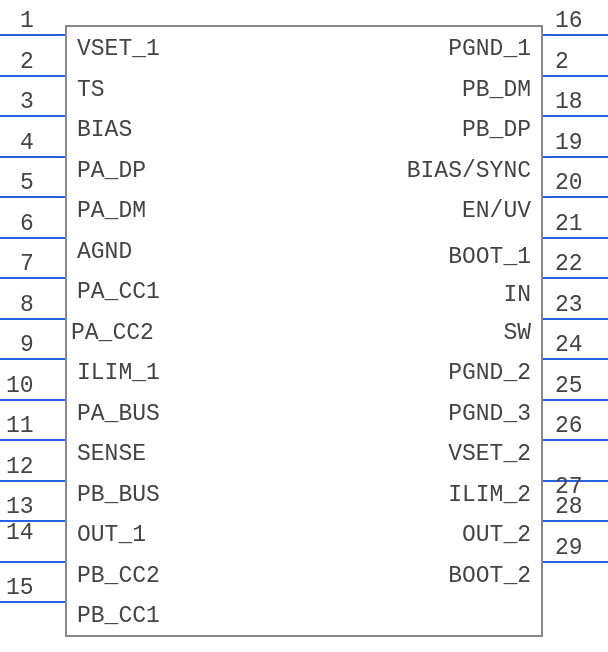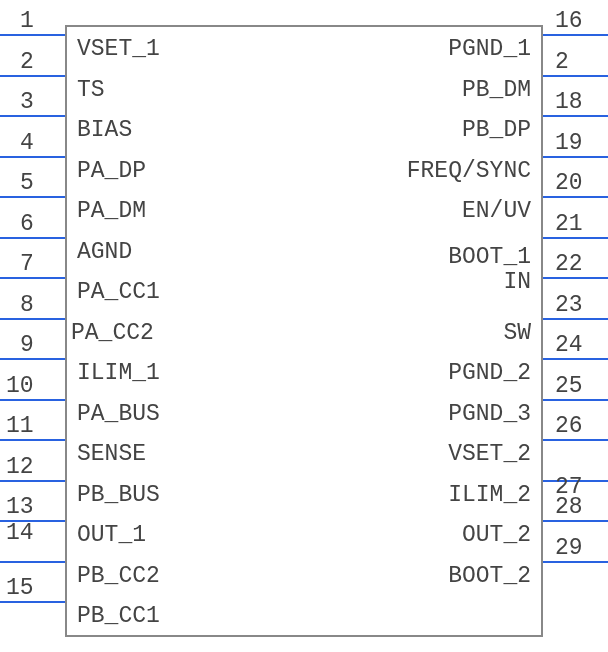--- a/index.html
+++ b/index.html
@@ -110,30 +110,30 @@
       <div class="pin-number" style="left: 555px; top: 8px;">16</div>
       <div class="pin-label right" style="right: 77px; top: 36px;">PGND_1</div>
       <div class="pin-lead right" style="left: 543px; top: 74.5px;"></div>
       <div class="pin-number" style="left: 555px; top: 48.5px;">2</div>
       <div class="pin-label right" style="right: 77px; top: 76.5px;">PB_DM</div>
       <div class="pin-lead right" style="left: 543px; top: 115px;"></div>
       <div class="pin-number" style="left: 555px; top: 89px;">18</div>
       <div class="pin-label right" style="right: 77px; top: 117px;">PB_DP</div>
       <div class="pin-lead right" style="left: 543px; top: 155.5px;"></div>
       <div class="pin-number" style="left: 555px; top: 129.5px;">19</div>
-      <div class="pin-label right" style="right: 77px; top: 157.5px;">FREQ/SYNC</div>
+      <div class="pin-label right" style="right: 77px; top: 157.5px;">BIAS/SYNC</div>
       <div class="pin-lead right" style="left: 543px; top: 196px;"></div>
       <div class="pin-number" style="left: 555px; top: 170px;">20</div>
       <div class="pin-label right" style="right: 77px; top: 198px;">EN/UV</div>
       <div class="pin-lead right" style="left: 543px; top: 236.5px;"></div>
       <div class="pin-number" style="left: 555px; top: 210.5px;">21</div>
       <div class="pin-label right" style="right: 77px; top: 244px;">BOOT_1</div>
       <div class="pin-lead right" style="left: 543px; top: 277px;"></div>
       <div class="pin-number" style="left: 555px; top: 251px;">22</div>
-      <div class="pin-label right" style="right: 77px; top: 269px;">IN</div>
+      <div class="pin-label right" style="right: 77px; top: 282px;">IN</div>
       <div class="pin-lead right" style="left: 543px; top: 317.5px;"></div>
       <div class="pin-number" style="left: 555px; top: 291.5px;">23</div>
       <div class="pin-label right" style="right: 77px; top: 319.5px;">SW</div>
       <div class="pin-lead right" style="left: 543px; top: 358px;"></div>
       <div class="pin-number" style="left: 555px; top: 332px;">24</div>
       <div class="pin-label right" style="right: 77px; top: 360px;">PGND_2</div>
       <div class="pin-lead right" style="left: 543px; top: 398.5px;"></div>
       <div class="pin-number" style="left: 555px; top: 372.5px;">25</div>
       <div class="pin-label right" style="right: 77px; top: 400.5px;">PGND_3</div>
       <div class="pin-lead right" style="left: 543px; top: 439px;"></div>

